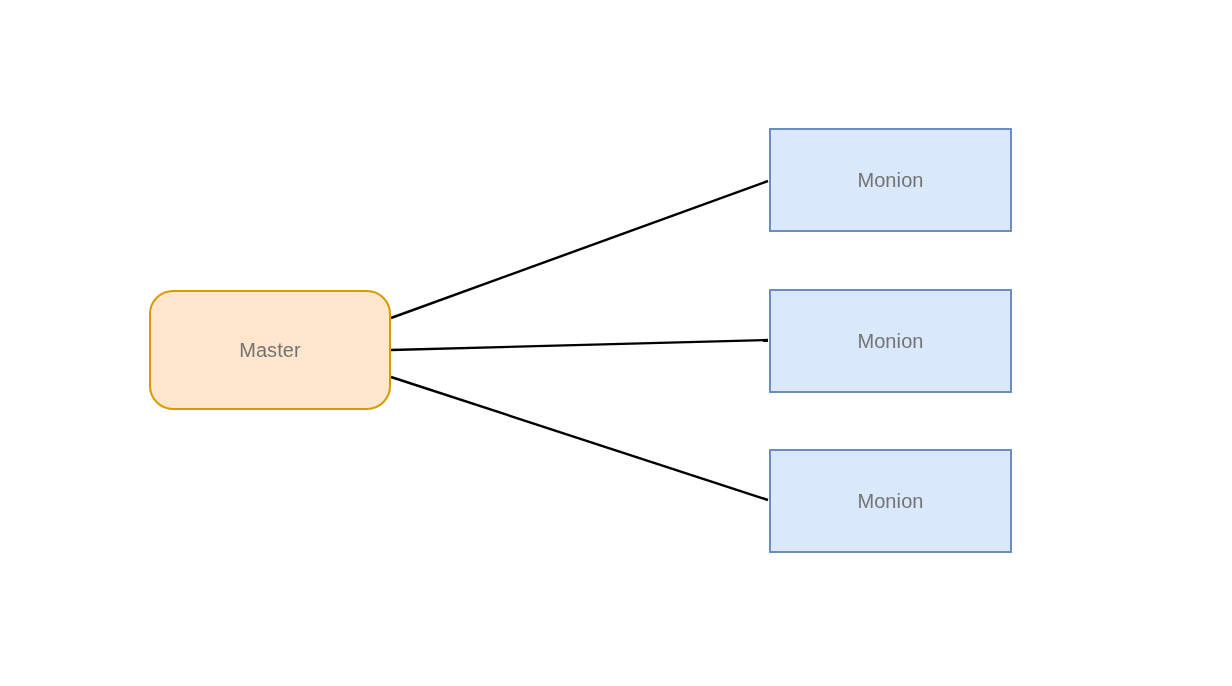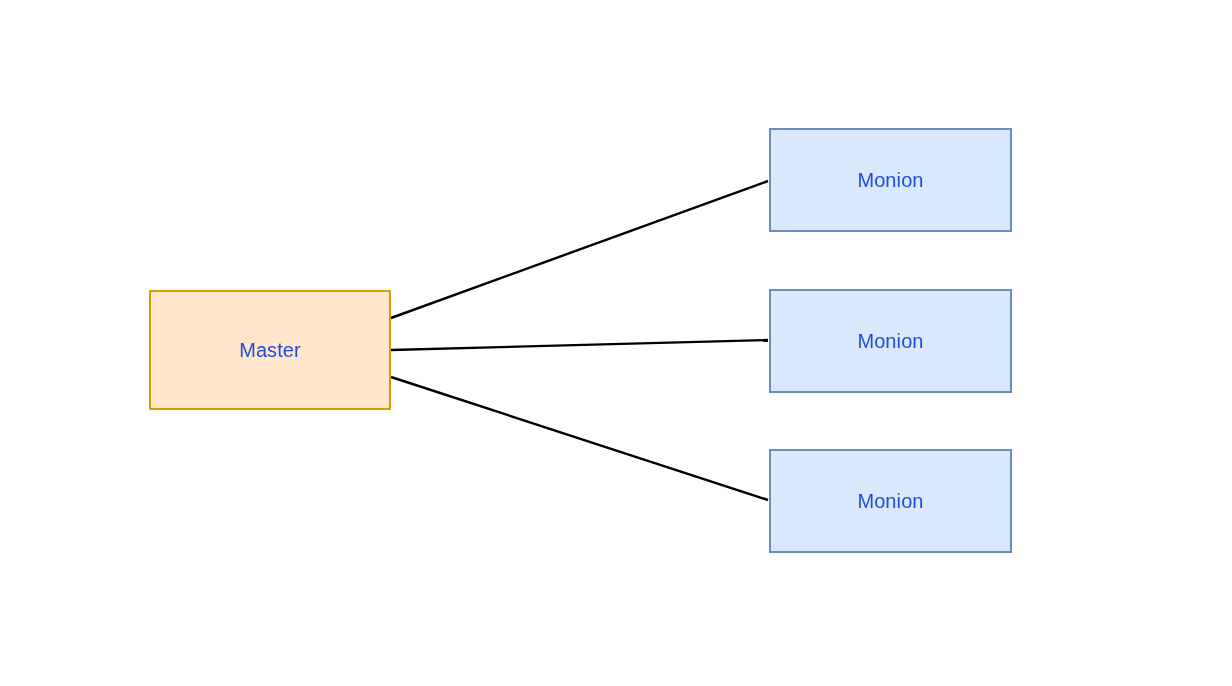--- a/index.html
+++ b/index.html
@@ -30,32 +30,32 @@
     position: absolute;
     box-sizing: border-box;
     display: flex;
     align-items: center;
     justify-content: center;
     text-align: center;
   }
   .node-label {
     font-size: 20px;
     line-height: 1.2;
-    color: #1d4ed8;
+    color: #737373;
     letter-spacing: 0.1px;
     white-space: nowrap;
   }
   .node-master {
     left: 149px;
     top: 290px;
     width: 242px;
     height: 120px;
     background: #ffe6cc;
     border: 2px solid #d79b00;
-    border-radius: 1px;
+    border-radius: 24px;
   }
   .node-monion {
     left: 769px;
     width: 243px;
     height: 104px;
     background: #dae8fc;
     border: 2px solid #6c8ebf;
     border-radius: 0;
   }
   .node-monion-1 { top: 128px; }

